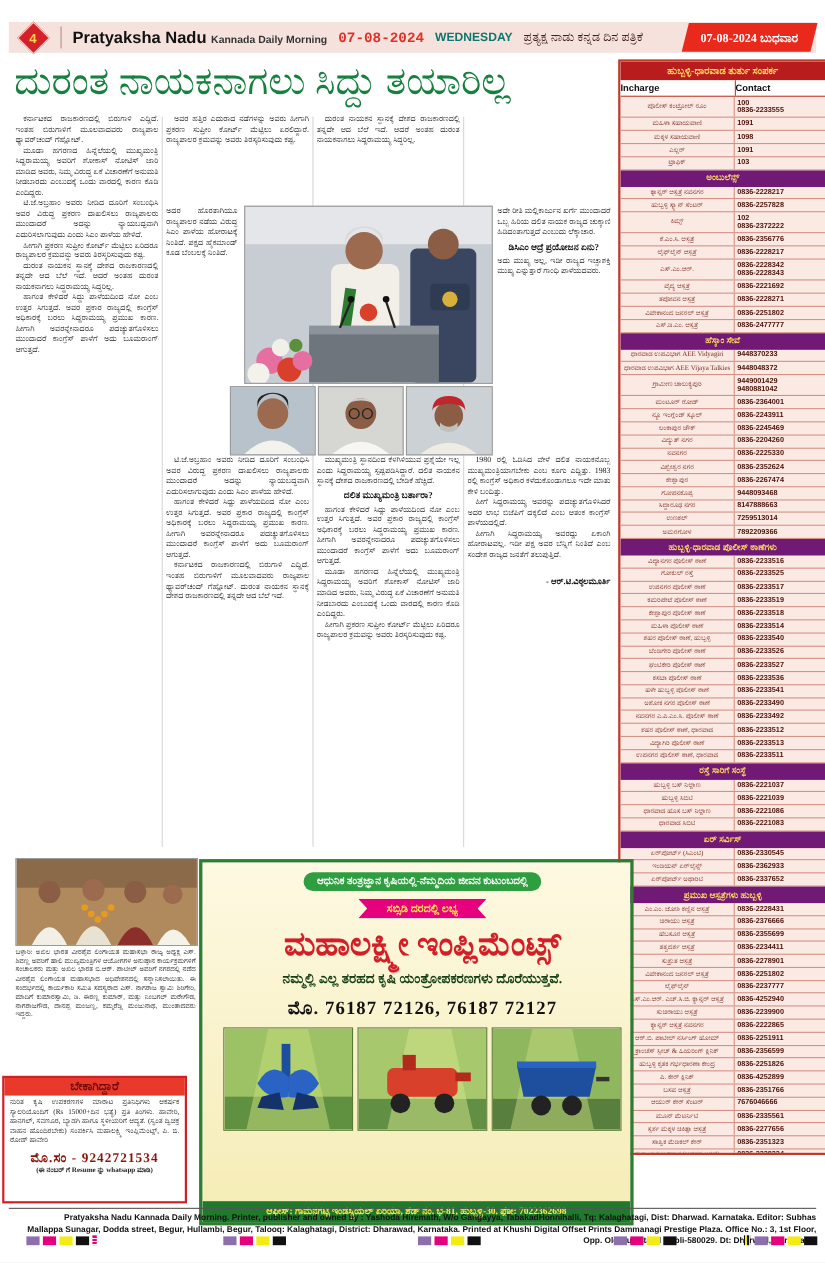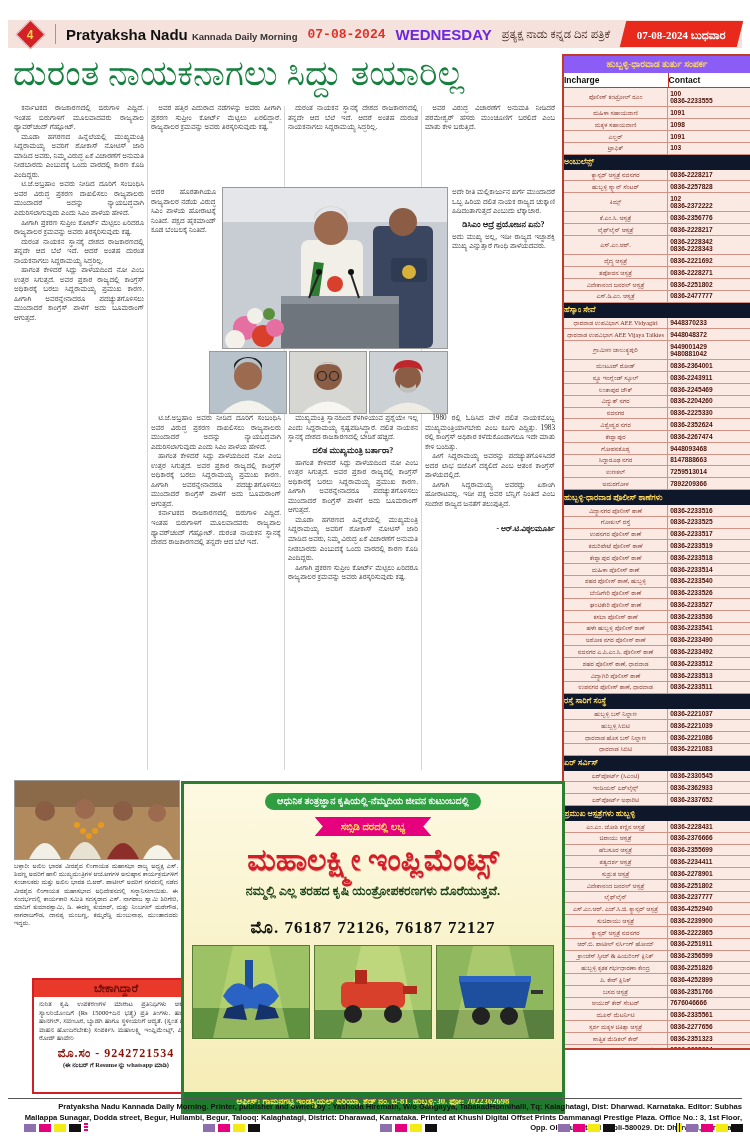--- a/index.html
+++ b/index.html
@@ -10,71 +10,71 @@
 
   
   .mast{left:8px;top:20px;width:734px;height:28px;background:#f6e2dd;display:flex;align-items:center;}
   .diamond{width:19px;height:19px;background:#d42027;transform:rotate(45deg);margin-left:12px;
            display:flex;align-items:center;justify-content:center;border:1.5px solid #f3c9c6;}
   .diamond span{transform:rotate(-45deg);color:#ffd34d;font-weight:bold;font-size:12px;font-family:"Liberation Sans",sans-serif;}
   .mast-div{width:1px;height:20px;background:#b98c86;margin:0 10px 0 14px;}
   .brand{font-family:"Liberation Sans",sans-serif;font-weight:bold;font-size:15px;color:#111;}
   .brand small{font-weight:bold;font-size:9.5px;color:#333;}
   .mast-date{color:#e03127;font-weight:bold;font-size:13px;font-family:Liberation Mono, monospace;margin:0 10px;}
-  .mast-day{color:#6d28d9;font-weight:bold;font-size:15px;font-family:"Liberation Sans",sans-serif;margin-right:10px;}
+  .mast-day{color:#0f766e;font-weight:bold;font-size:11px;font-family:"Liberation Sans",sans-serif;margin-right:10px;}
   .tagline{font-weight:normal;font-size:11.5px;color:#40211c;margin-right:8px;}
   .ribbon{margin-left:auto;background:#e8291c;transform:skewX(-14deg);padding:4px 14px;margin-right:2px;}
   .ribbon span{display:inline-block;transform:skewX(14deg);color:#fff;font-weight:bold;font-size:11px;}
 
   
   .headline{left:13px;top:56px;width:546px;color:#17803f;font-weight:normal;font-size:35px;line-height:1.0;
             letter-spacing:0px;}
   .colrule{width:1px;background:#d6d6d6;top:106px;height:664px;}
   .coltext{font-size:7.2px;line-height:9.55px;text-align:justify;color:#1c1c1c;overflow:hidden;}
   .subhead{font-weight:bold;font-size:8.2px;text-align:center;color:#111;margin:3px 0;}
   .byline{font-weight:bold;font-size:7.6px;text-align:right;color:#111;margin-top:15px;}
 
   
   .photo-frame{border:1px solid #9a9a9a;overflow:hidden;background:#c9ced3;}
 
   
   .dir{left:562px;top:54px;width:186px;height:992px;border:2px solid #c0392b;background:#fbe9e3;overflow:hidden;}
-  .dir-title{background:#8b5cf6;color:#ffd95e;font-weight:bold;font-size:9px;text-align:center;padding:3px 0;}
+  .dir-title{background:#b91c1c;color:#ffd95e;font-weight:bold;font-size:9px;text-align:center;padding:3px 0;}
   .dir-colhead{display:flex;background:#fff;border-bottom:1px solid #c0392b;}
   .dir-colhead div{font-family:"Liberation Sans",sans-serif;font-weight:bold;font-size:8.5px;color:#111;
                    padding:2px 0;text-align:left;}
   .dir-colhead div:first-child{width:56%;border-right:1px solid #c0392b;}
   .dir-colhead div:last-child{width:44%;}
-  .dir-sec{background:#0f172a;color:#ffd95e;font-weight:bold;font-size:8px;padding:2.5px 0;}
+  .dir-sec{background:#701a75;color:#ffd95e;font-weight:bold;font-size:8px;text-align:center;padding:2.5px 0;}
   .dir-row{display:flex;border-bottom:0.5px solid #d49287;}
   .dir-row .n{width:56%;border-right:0.5px solid #d49287;color:#7c2d20;font-size:6.3px;line-height:7.6px;
               text-align:center;padding:1.6px 2px;display:flex;align-items:center;justify-content:center;}
   .dir-row .c{width:44%;color:#4a1108;font-weight:bold;font-size:6.6px;line-height:7.6px;
               font-family:"Liberation Sans",sans-serif;padding:1.6px 2px;display:flex;align-items:center;}
 
   
   .caption{font-size:6.4px;line-height:8.2px;text-align:justify;color:#222;}
   .wanted{border:2px solid #d21f26;background:#fff;}
   .wanted-head{background:#e8392b;color:#6b0a06;font-weight:bold;font-size:11px;text-align:center;padding:2px 0;}
   .wanted-body{font-size:6.6px;line-height:8.6px;color:#1a1a1a;padding:3px 5px;text-align:justify;}
   .wanted-phone{font-weight:bold;color:#8c1308;font-size:12px;text-align:center;letter-spacing:1px;}
   .wanted-note{font-size:6.4px;text-align:center;color:#222;font-weight:bold;}
 
   
   .mainad{left:181px;top:781px;width:378px;height:327px;border:3px solid #2e7d32;
-          background:linear-gradient(#fdf9e2,#f5ecb4);text-align:center;overflow:hidden;}
+          background:linear-gradient(#fdf9e2,#f5ecb4);text-align:center;overflow:hidden;padding-left:11px;}
   .ad-pill{display:inline-block;background:#2f9e41;color:#fff;font-weight:bold;font-size:9.5px;
            border-radius:9px;padding:3px 12px;margin-top:9px;}
   .ad-ribbon{display:inline-block;background:#e6007e;color:#ffe84d;font-weight:bold;font-size:10px;
              padding:3.5px 26px;margin-top:7px;
              clip-path:polygon(0 0,100% 0,93% 50%,100% 100%,0 100%,7% 50%);}
   .ad-title{color:#d21f26;font-weight:bold;font-size:30px;line-height:1.05;margin-top:8px;
             text-shadow:0.5px 0.5px 0 #f6b3ad;}
   .ad-line{color:#133f14;font-size:12.5px;font-weight:bold;margin-top:8px;}
-  .ad-phone{color:#111;font-weight:bold;font-size:17px;margin-top:19px;letter-spacing:1px;}
+  .ad-phone{color:#111;font-weight:bold;font-size:17px;margin-top:9px;letter-spacing:1px;}
   .ad-pics{display:flex;justify-content:space-between;padding:7px 8px 0 8px;}
   .ad-pic{width:116px;height:92px;border:1px solid #557a33;overflow:hidden;}
   .ad-strip{position:absolute;left:0;right:0;bottom:0;background:#1f7a2d;color:#ffe84d;
             font-weight:bold;font-size:8.6px;padding:4px 2px;}
 
   
   .imprint{left:8px;top:1098px;width:734px;border-top:1.2px solid #555;padding-top:3px;
            font-family:"Liberation Sans",sans-serif;font-size:7.6px;line-height:10.5px;
            text-align:right;color:#111;font-weight:bold;}
   .cbar{display:flex;gap:3px;}
@@ -116,21 +116,20 @@
  ಹಾಗಂತ ಕೇಳಿದರೆ ಸಿದ್ದು ಪಾಳೆಯದಿಂದ ನೋ ಎಂಬ ಉತ್ತರ ಸಿಗುತ್ತದೆ. ಅವರ ಪ್ರಕಾರ ರಾಜ್ಯದಲ್ಲಿ ಕಾಂಗ್ರೆಸ್ ಅಧಿಕಾರಕ್ಕೆ ಬರಲು ಸಿದ್ದರಾಮಯ್ಯ ಪ್ರಮುಖ ಕಾರಣ. ಹೀಗಾಗಿ ಅವರನ್ನೇನಾದರೂ ಪದಚ್ಯುತಗೊಳಿಸಲು ಮುಂದಾದರೆ ಕಾಂಗ್ರೆಸ್ ಪಾಳೆಗೆ ಅದು ಬೂಮರಾಂಗ್ ಆಗುತ್ತದೆ.
  ಕರ್ನಾಟಕದ ರಾಜಕಾರಣದಲ್ಲಿ ಬಿರುಗಾಳಿ ಎದ್ದಿದೆ. ಇಂತಹ ಬಿರುಗಾಳಿಗೆ ಮೂಲವಾದವರು ರಾಜ್ಯಪಾಲ ಥ್ಯಾವರ್‌ಚಂದ್ ಗೆಹ್ಲೋಟ್. ದುರಂತ ನಾಯಕನ ಸ್ಥಾನಕ್ಕೆ ದೇಶದ ರಾಜಕಾರಣದಲ್ಲಿ ತನ್ನದೇ ಆದ ಬೆಲೆ ಇದೆ.</div>
   <div class="abs coltext pre" style="left:288px;top:104px;width:130px;height:80px"> ದುರಂತ ನಾಯಕನ ಸ್ಥಾನಕ್ಕೆ ದೇಶದ ರಾಜಕಾರಣದಲ್ಲಿ ತನ್ನದೇ ಆದ ಬೆಲೆ ಇದೆ. ಆದರೆ ಅಂತಹ ದುರಂತ ನಾಯಕನಾಗಲು ಸಿದ್ದರಾಮಯ್ಯ ಸಿದ್ಧರಿಲ್ಲ.</div>
   <div class="abs" style="left:288px;top:414px;width:130px;height:357px;overflow:hidden">
     <div class="coltext pre"> ಮುಖ್ಯಮಂತ್ರಿ ಸ್ಥಾನದಿಂದ ಕೆಳಗಿಳಿಯುವ ಪ್ರಶ್ನೆಯೇ ಇಲ್ಲ ಎಂದು ಸಿದ್ದರಾಮಯ್ಯ ಸ್ಪಷ್ಟಪಡಿಸಿದ್ದಾರೆ. ದಲಿತ ನಾಯಕನ ಸ್ಥಾನಕ್ಕೆ ದೇಶದ ರಾಜಕಾರಣದಲ್ಲಿ ಬೇಡಿಕೆ ಹೆಚ್ಚಿದೆ.</div>
     <div class="subhead">ದಲಿತ ಮುಖ್ಯಮಂತ್ರಿ ಬರ್ತಾರಾ?</div>
     <div class="coltext pre"> ಹಾಗಂತ ಕೇಳಿದರೆ ಸಿದ್ದು ಪಾಳೆಯದಿಂದ ನೋ ಎಂಬ ಉತ್ತರ ಸಿಗುತ್ತದೆ. ಅವರ ಪ್ರಕಾರ ರಾಜ್ಯದಲ್ಲಿ ಕಾಂಗ್ರೆಸ್ ಅಧಿಕಾರಕ್ಕೆ ಬರಲು ಸಿದ್ದರಾಮಯ್ಯ ಪ್ರಮುಖ ಕಾರಣ. ಹೀಗಾಗಿ ಅವರನ್ನೇನಾದರೂ ಪದಚ್ಯುತಗೊಳಿಸಲು ಮುಂದಾದರೆ ಕಾಂಗ್ರೆಸ್ ಪಾಳೆಗೆ ಅದು ಬೂಮರಾಂಗ್ ಆಗುತ್ತದೆ.
  ಮೂಡಾ ಹಗರಣದ ಹಿನ್ನೆಲೆಯಲ್ಲಿ ಮುಖ್ಯಮಂತ್ರಿ ಸಿದ್ದರಾಮಯ್ಯ ಅವರಿಗೆ ಶೋಕಾಸ್ ನೋಟಿಸ್ ಜಾರಿ ಮಾಡಿದ ಅವರು, ನಿಮ್ಮ ವಿರುದ್ಧ ಏಕೆ ವಿಚಾರಣೆಗೆ ಅನುಮತಿ ನೀಡಬಾರದು ಎಂಬುದಕ್ಕೆ ಒಂದು ವಾರದಲ್ಲಿ ಕಾರಣ ಕೊಡಿ ಎಂದಿದ್ದರು.
  ಹೀಗಾಗಿ ಪ್ರಕರಣ ಸುಪ್ರೀಂ ಕೋರ್ಟ್ ಮೆಟ್ಟಿಲು ಏರಿದರೂ ರಾಜ್ಯಪಾಲರ ಕ್ರಮವನ್ನು ಅವರು ತಿರಸ್ಕರಿಸುವುದು ಕಷ್ಟ.</div>
   </div>
-  <div class="abs coltext pre" style="left:425px;top:104px;width:130px;height:80px"> ಅವರ ವಿರುದ್ಧ ವಿಚಾರಣೆಗೆ ಅನುಮತಿ ನೀಡಿದರೆ ಪರಮೇಶ್ವರ್ ಹೆಸರು ಮುಂಚೂಣಿಗೆ ಬರಲಿದೆ ಎಂಬ ಮಾತು ಕೇಳಿ ಬರುತ್ತಿದೆ.</div>
   <div class="abs" style="left:452px;top:188px;width:103px;height:224px;overflow:hidden">
     <div class="coltext pre">ಅದೇ ರೀತಿ ಮಲ್ಲಿಕಾರ್ಜುನ ಖರ್ಗೆ ಮುಂದಾದರೆ ಒಬ್ಬ ಹಿರಿಯ ದಲಿತ ನಾಯಕ ರಾಜ್ಯದ ಚುಕ್ಕಾಣಿ ಹಿಡಿದಂತಾಗುತ್ತದೆ ಎಂಬುದು ಲೆಕ್ಕಾಚಾರ.</div>
     <div class="subhead">ಡಿಸಿಎಂ ಆದ್ರೆ ಪ್ರಯೋಜನ ಏನು?</div>
     <div class="coltext pre">ಅದು ಮುಖ್ಯ ಅಲ್ಲ, ಇಡೀ ರಾಜ್ಯದ ಇಚ್ಛಾಶಕ್ತಿ ಮುಖ್ಯ ಎನ್ನುತ್ತಾರೆ ಗಾಂಧಿ ಪಾಳೆಯದವರು.</div>
   </div>
   <div class="abs" style="left:425px;top:414px;width:130px;height:357px;overflow:hidden">
     <div class="coltext pre"> 1980 ರಲ್ಲಿ ಓಡಿಸಿದ ವೇಳೆ ದಲಿತ ನಾಯಕನೊಬ್ಬ ಮುಖ್ಯಮಂತ್ರಿಯಾಗಬೇಕು ಎಂಬ ಕೂಗು ಎದ್ದಿತ್ತು. 1983 ರಲ್ಲಿ ಕಾಂಗ್ರೆಸ್ ಅಧಿಕಾರ ಕಳೆದುಕೊಂಡಾಗಲೂ ಇದೇ ಮಾತು ಕೇಳಿ ಬಂದಿತ್ತು.
  ಹೀಗೆ ಸಿದ್ದರಾಮಯ್ಯ ಅವರನ್ನು ಪದಚ್ಯುತಗೊಳಿಸಿದರೆ ಅದರ ಲಾಭ ಬಿಜೆಪಿಗೆ ದಕ್ಕಲಿದೆ ಎಂಬ ಆತಂಕ ಕಾಂಗ್ರೆಸ್ ಪಾಳೆಯದಲ್ಲಿದೆ.
  ಹೀಗಾಗಿ ಸಿದ್ದರಾಮಯ್ಯ ಅವರದ್ದು ಏಕಾಂಗಿ ಹೋರಾಟವಲ್ಲ. ಇಡೀ ಪಕ್ಷ ಅವರ ಬೆನ್ನಿಗೆ ನಿಂತಿದೆ ಎಂಬ ಸಂದೇಶ ರಾಜ್ಯದ ಜನತೆಗೆ ತಲುಪುತ್ತಿದೆ.</div>
     <div class="byline">- ಆರ್.ಟಿ.ವಿಠ್ಠಲಮೂರ್ತಿ</div>
@@ -516,21 +515,21 @@
           <circle cx="62" cy="44" r="3"></circle>
           <circle cx="68" cy="50" r="3"></circle>
           <circle cx="74" cy="55" r="3"></circle>
           <circle cx="80" cy="50" r="3"></circle>
           <circle cx="86" cy="44" r="3"></circle>
         </g>
       </svg>
   </div>
   <div class="abs caption" style="left:14px;top:862px;width:164px;height:112px">ಬಳ್ಳಾರಿ: ಅಖಿಲ ಭಾರತ ವೀರಶೈವ ಲಿಂಗಾಯತ ಮಹಾಸಭಾ ರಾಜ್ಯ ಅಧ್ಯಕ್ಷ ಎಸ್. ಶಿವಣ್ಣ ಅವರಿಗೆ ಹಾಲಿ ಮುಖ್ಯಮಂತ್ರಿಗಳ ಆಯೋಗಗಳ ಅನುಷ್ಠಾನ ಕಾರ್ಯಕ್ರಮಗಳಿಗೆ ಸಂಚಾಲಕರು ಮತ್ತು ಅಖಿಲ ಭಾರತ ಬಿ.ಆರ್. ಪಾಟೀಲ್ ಅವರಿಗೆ ನಗರದಲ್ಲಿ ನಡೆದ ವೀರಶೈವ ಲಿಂಗಾಯತ ಮಹಾಸಭಾದ ಅಧಿವೇಶನದಲ್ಲಿ ಸನ್ಮಾನಿಸಲಾಯಿತು. ಈ ಸಂದರ್ಭದಲ್ಲಿ ಕಾರ್ಯಕಾರಿ ಸಮಿತಿ ಸದಸ್ಯರಾದ ಎಸ್. ನಾಗರಾಜ ಸ್ವಾಮಿ ಶಿರಿಗೇರಿ, ಮಾದಿಗೆ ಕುಮಾರಸ್ವಾಮಿ, ಡಿ. ಈರಣ್ಣ ಕುಮಾರ್, ಮತ್ತು ನಿಂಬಗಲ್ ಮರೇಗೌಡ, ನಾಗರಾಜಗೌಡ, ದಾನಪ್ಪ ಮಂಜಣ್ಣ, ಕಮ್ಮರೆಡ್ಡಿ ಮಂಜುನಾಥ, ಮುಂತಾದವರು ಇದ್ದರು.</div>
 
-  <div class="abs wanted" style="left:32px;top:978px;width:164px;height:112px">
+  <div class="abs wanted" style="left:2px;top:978px;width:164px;height:112px">
     <div class="wanted-head">ಬೇಕಾಗಿದ್ದಾರೆ</div>
     <div class="wanted-body">
       <span>ನುರಿತ ಕೃಷಿ ಉಪಕರಣಗಳ ಮಾರಾಟ ಪ್ರತಿನಿಧಿಗಳು ಆಕರ್ಷಕ ಸ್ಯಾಲರಿಯೊಂದಿಗೆ (Rs 15000+ದಿನ ಭತ್ಯೆ) ಪ್ರತಿ ತಿಂಗಳು.</span>
       <span>ಹಾವೇರಿ, ಹಾನಗಲ್, ಸವಣೂರ, ಬ್ಯಾಡಗಿ ಹಾಗೂ ಸ್ಥಳೀಯರಿಗೆ ಆದ್ಯತೆ. (ಸ್ವಂತ ದ್ವಿಚಕ್ರ ವಾಹನ ಹೊಂದಿರಬೇಕು) ಸಂಪರ್ಕಿಸಿ</span>
       <span>ಮಹಾಲಕ್ಷ್ಮಿ ಇಂಪ್ಲಿಮೆಂಟ್ಸ್, ಪಿ. ಬಿ. ರೋಡ್ ಹಾವೇರಿ</span>
     </div>
     <div class="wanted-phone">ಮೊ.ಸಂ - 9242721534</div>
     <div class="wanted-note">(ಈ ನಂಬರ್ ಗೆ Resume ನ್ನು whatsapp ಮಾಡಿ)</div>
   </div>
 

